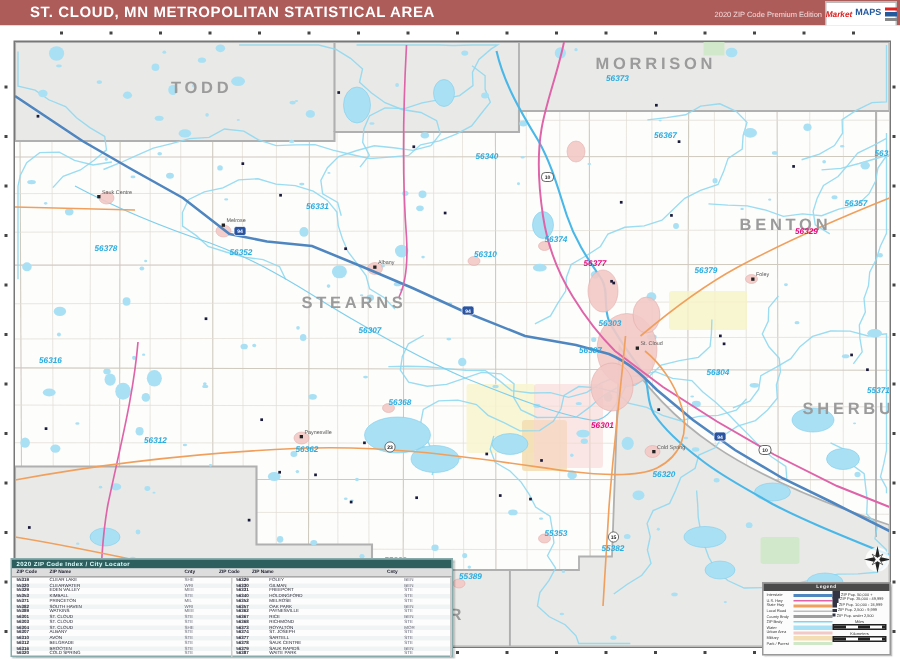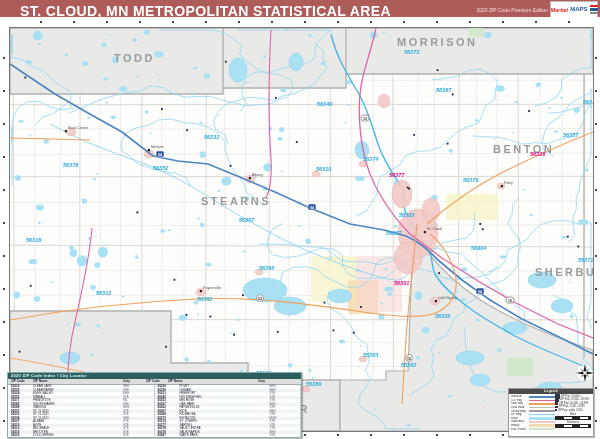--- a/index.html
+++ b/index.html
@@ -1,20 +1,20 @@
 <!DOCTYPE html>
 <html><head>
 <meta charset="utf-8">
 <style>
   html,body{margin:0;padding:0;}
   body{width:600px;height:439px;overflow:hidden;background:#fff;
        font-family:"Liberation Sans", sans-serif; position:relative;}
   
   #header{position:absolute;left:0;top:0;width:600px;height:17px;background:#ae5c5a;}
-  #header .title{position:absolute;left:6px;top:3px;color:#fff;font-size:14px;font-weight:bold;
+  #header .title{position:absolute;left:6px;top:3px;color:#fff;font-size:10px;font-weight:bold;
        letter-spacing:.4px;white-space:nowrap;padding-left:14px;}
   #header .edition{position:absolute;right:52px;top:7px;color:#f3dede;font-size:5px;white-space:nowrap;}
   #logo{position:absolute;right:2px;top:1px;width:46px;height:15px;background:#fff;border:.5px solid #bbb;
        display:flex;align-items:center;justify-content:center;gap:2px;}
   #logo .lg-market{color:#d22;font-size:5.5px;font-style:italic;font-weight:bold;line-height:4px;}
   #logo .lg-maps{color:#235a9e;font-size:6px;font-weight:bold;line-height:5px;}
   #logo .lg-bars{display:flex;flex-direction:column;gap:1px;}
   #logo .lg-bars i{display:block;width:8px;height:2.5px;}
   
   #map-outer{position:absolute;left:0;top:17px;width:600px;height:422px;background:#fff;}

